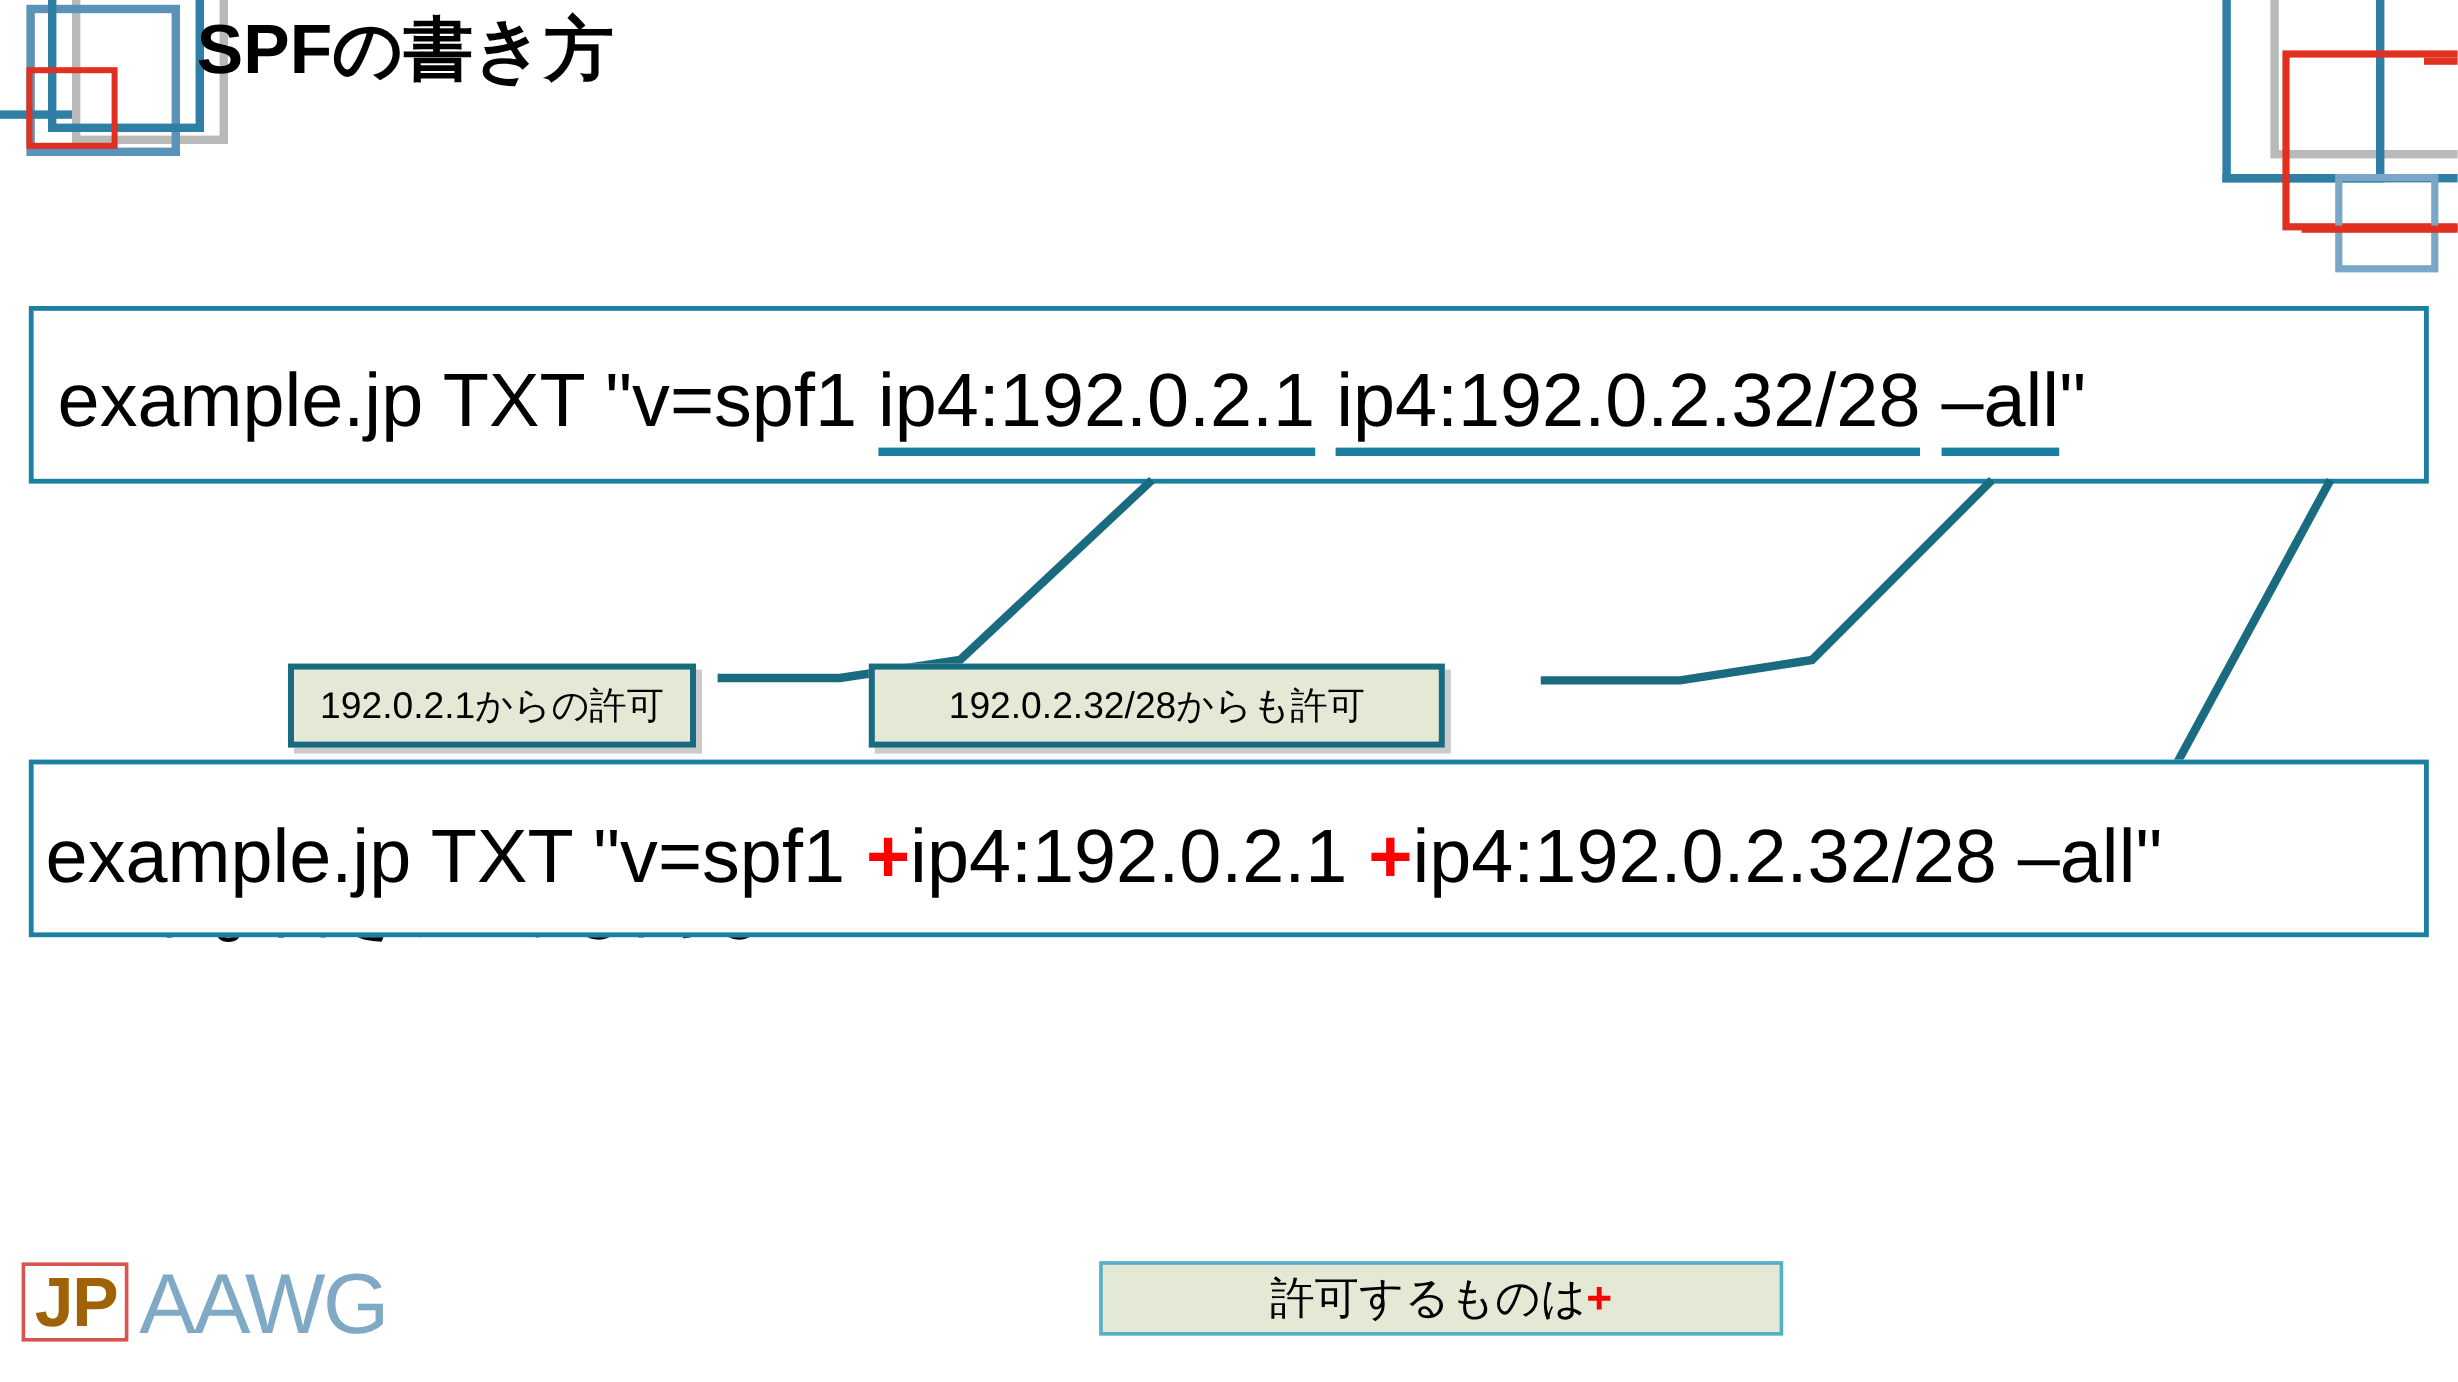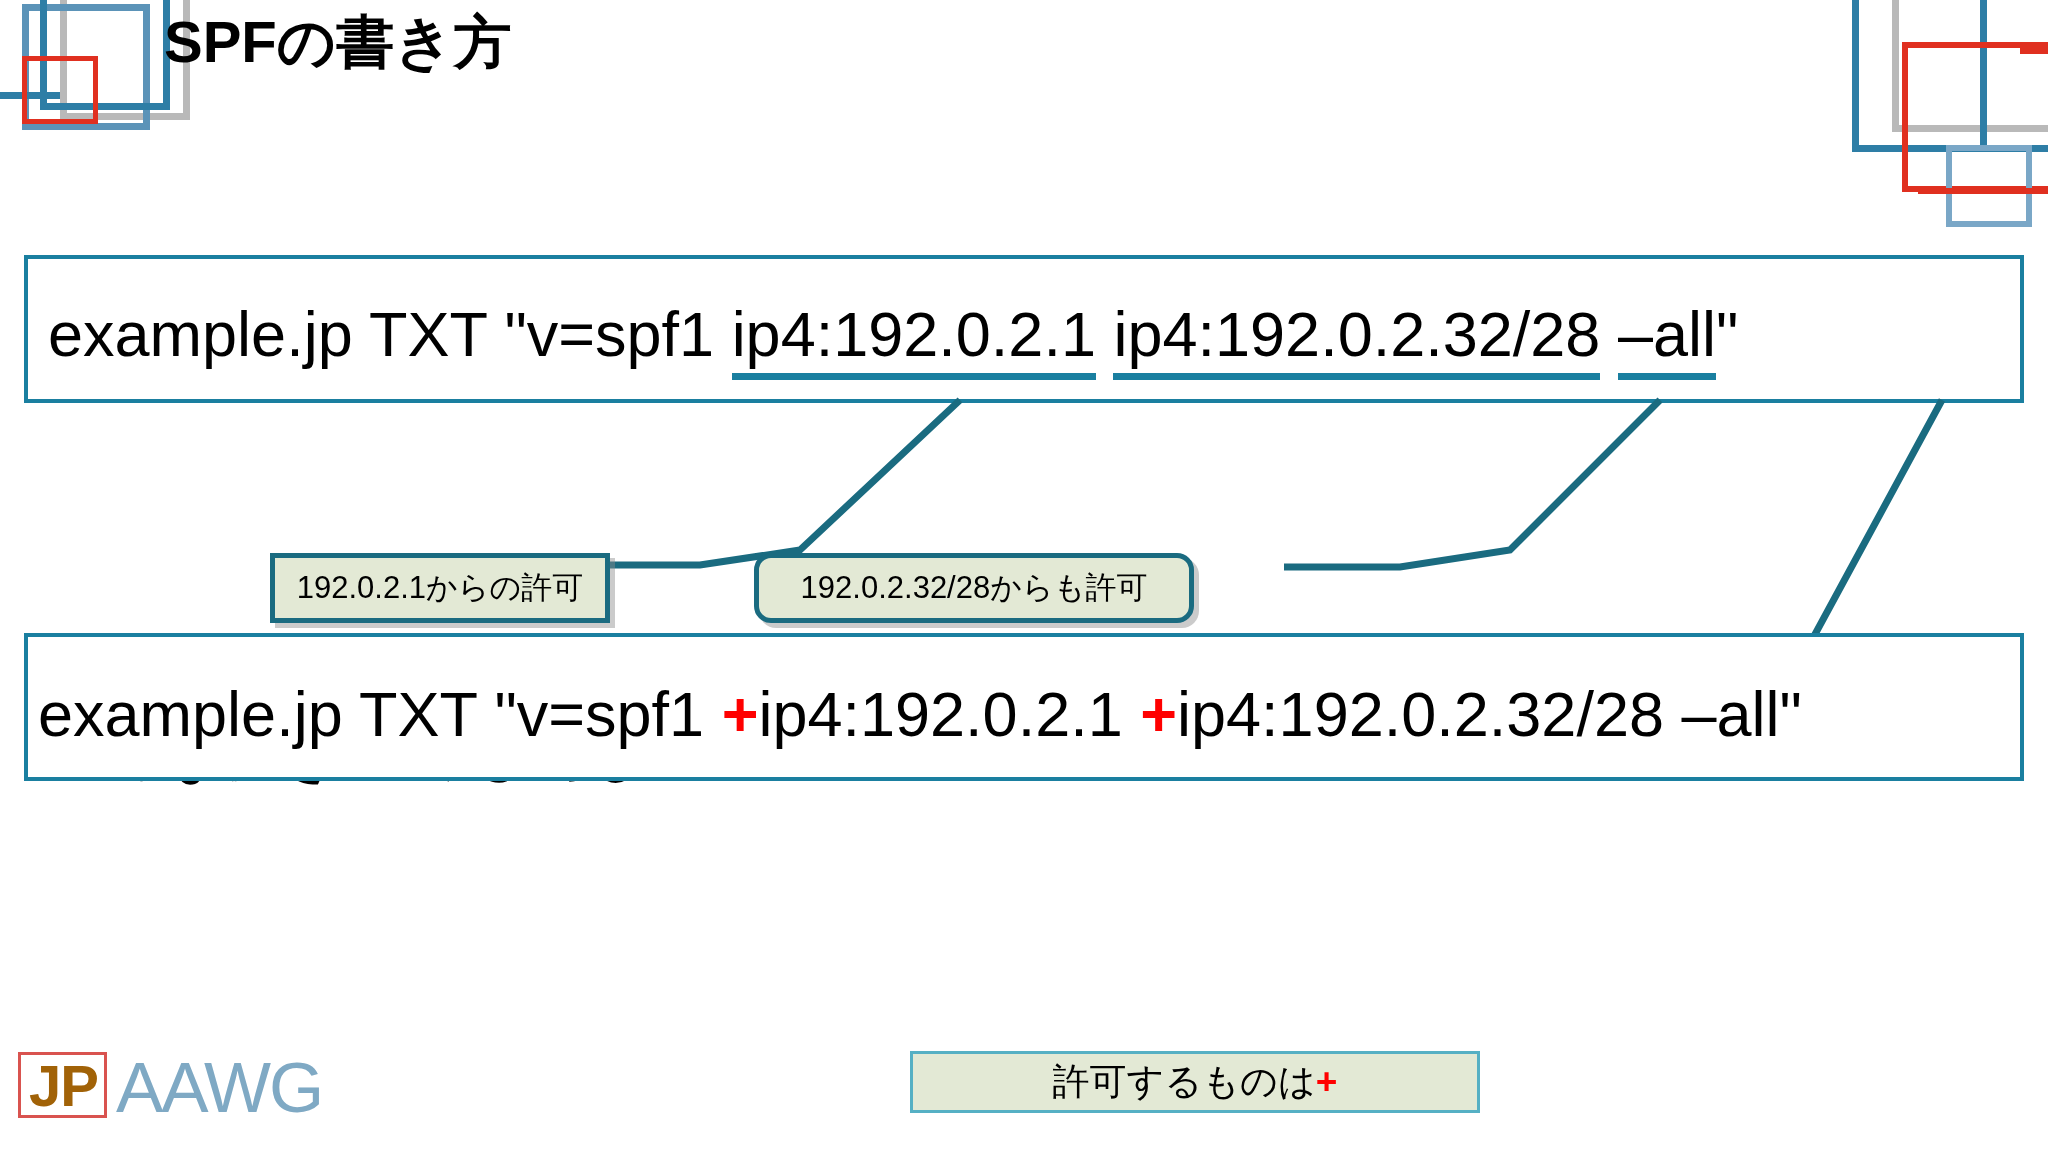--- a/index.html
+++ b/index.html
@@ -69,27 +69,27 @@
 
   
   .leader{position:absolute;overflow:visible;pointer-events:none;}
 
   
   .callout{
     position:absolute;box-sizing:border-box;
     background:#e3e9d5;border:5px solid #1a6b80;
     display:flex;align-items:center;justify-content:center;
     box-shadow:5px 5px 0 0 rgba(140,140,140,.45);
-    font-size:31px;white-space:nowrap;color:#000;margin-left:30px;
+    font-size:31px;white-space:nowrap;color:#000;
   }
   #callout1{left:240px;top:553px;width:340px;height:70px;}
-  #callout2{left:724px;top:553px;width:440px;height:70px;border-radius:17px;}
+  #callout2{left:724px;top:553px;width:480px;height:70px;}
   #callout3{left:1106px;top:673px;width:280px;height:70px;font-size:28px;}
   #callout4{
-    left:880px;top:1051px;width:570px;height:62px;
+    left:916px;top:1051px;width:570px;height:62px;
     border:3px solid #56b0c4;box-shadow:none;
     font-size:37px;
   }
 
   
   .logo{position:absolute;left:18px;top:1052px;height:70px;}
   .logo-jp{
     position:absolute;left:0;top:0;
     box-sizing:border-box;border:3px solid #d9534f;
     padding:0 6px 0 8px;height:66px;

